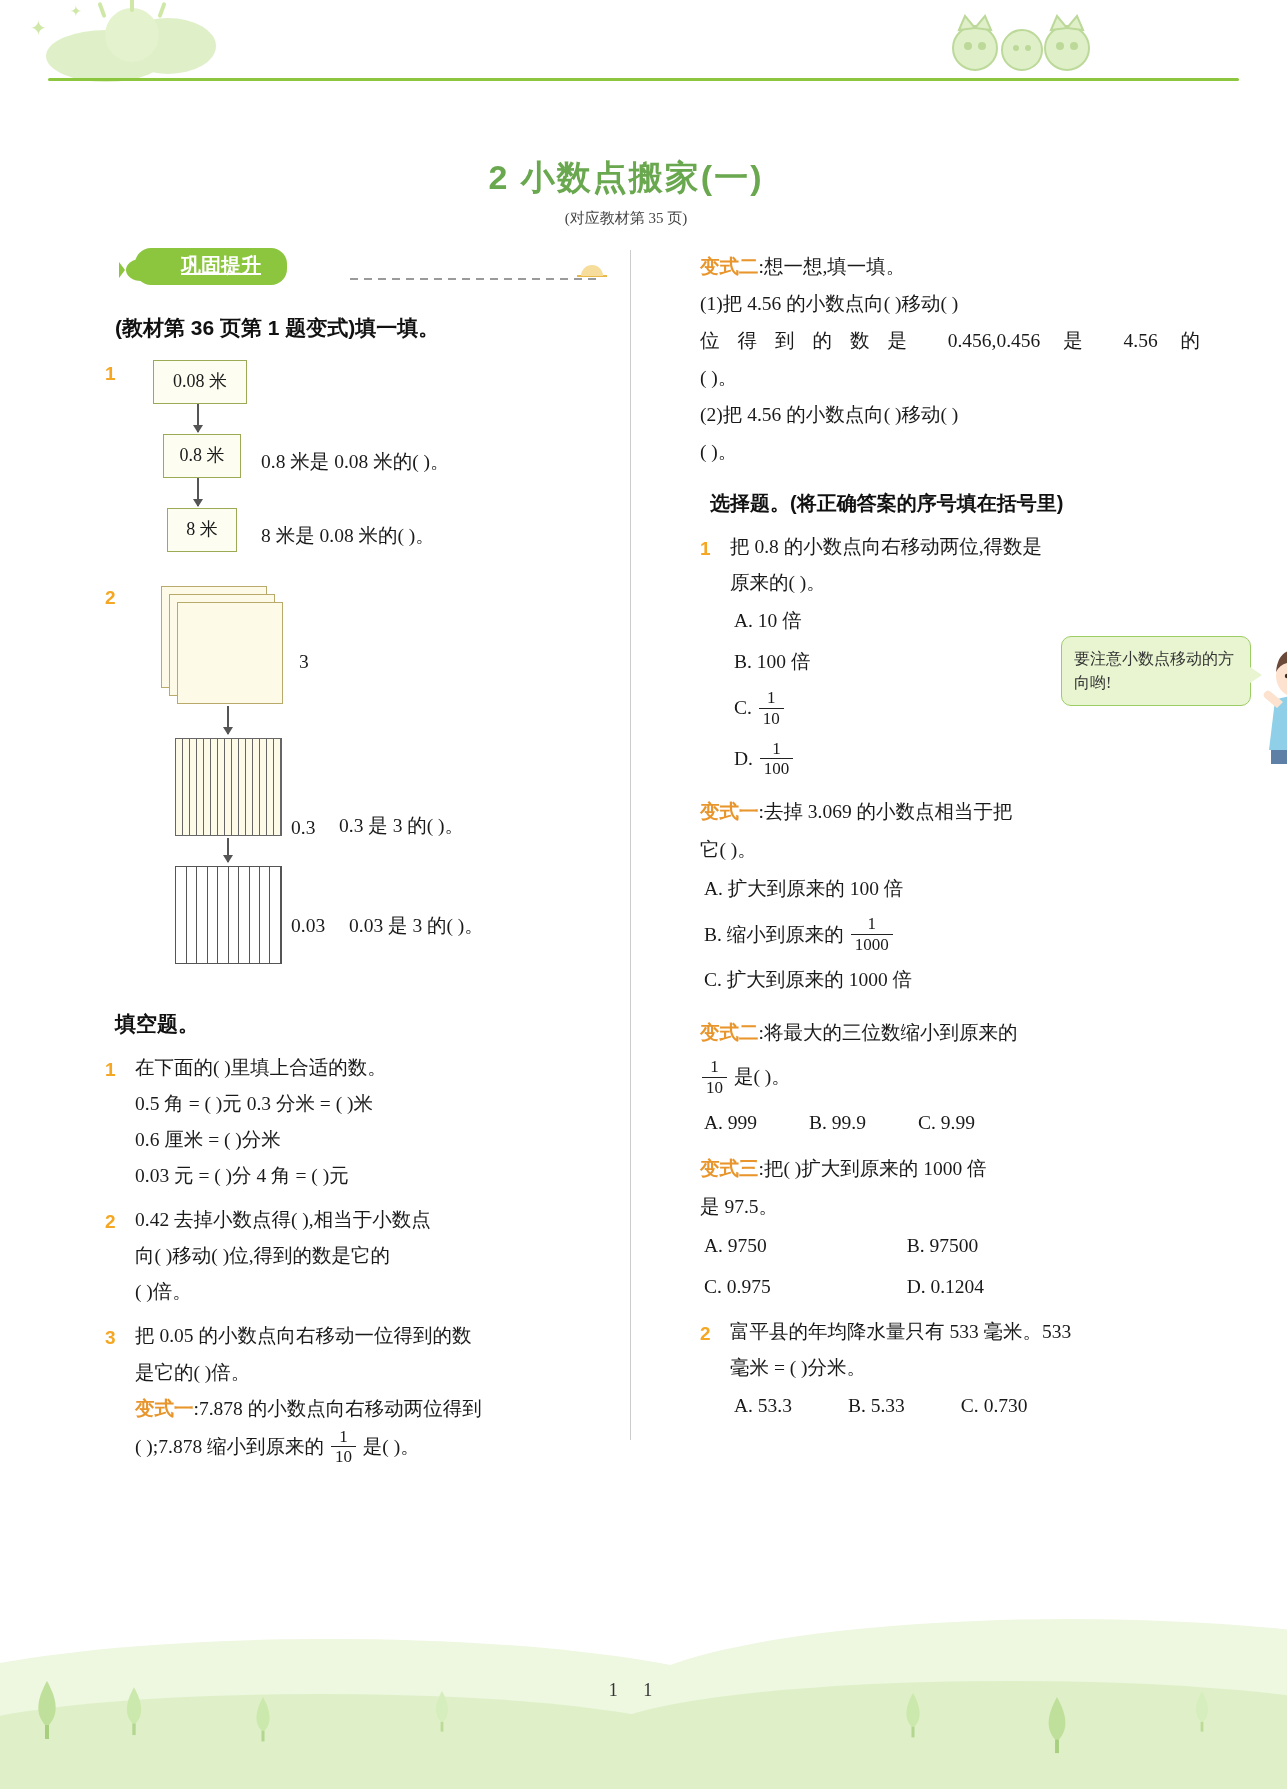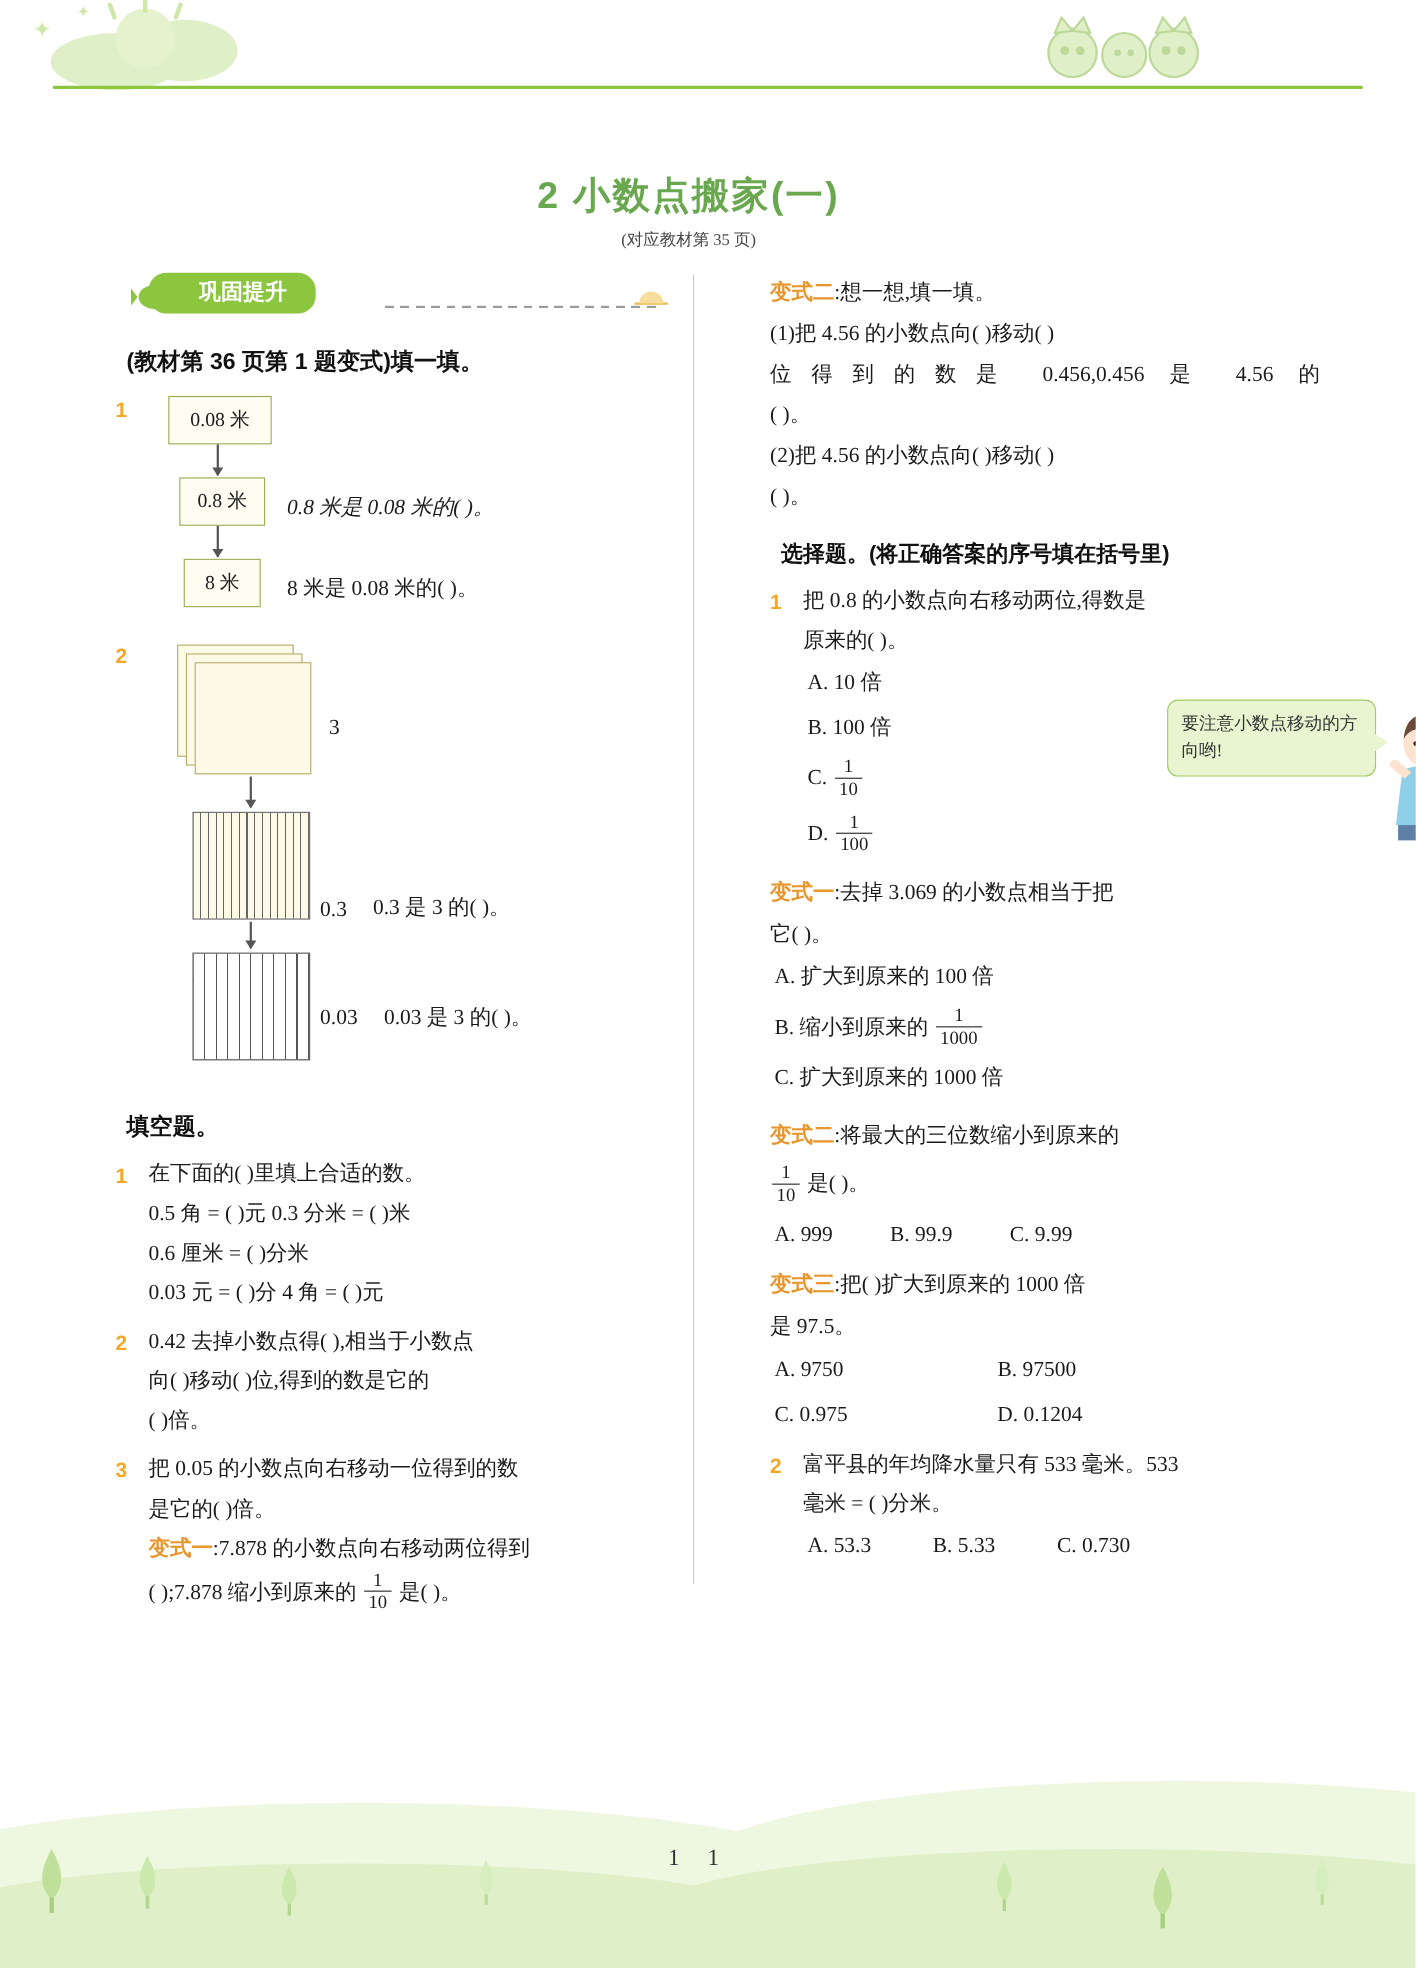--- a/index.html
+++ b/index.html
@@ -15,39 +15,39 @@
   .top-band{position:absolute;left:0;top:0;width:1287px;height:110px;}
   .top-rule{position:absolute;left:48px;top:78px;width:1191px;height:3px;background:#8cc63f;border-radius:2px;}
   .cloud{position:absolute;background:#dff0c8;border-radius:50%;}
   .sunburst{position:absolute;left:105px;top:8px;width:54px;height:54px;border-radius:50%;background:#e4f2cd;}
   .ray{position:absolute;background:#cfe8a8;border-radius:2px;}
   .star{position:absolute;color:#cfe8a8;font-size:20px;line-height:20px;}
   
   .bottom-band{position:absolute;left:0;bottom:0;width:1287px;height:235px;overflow:hidden;}
   .hill{position:absolute;border-radius:50% 50% 0 0;}
   .tree{position:absolute;}
-  .page-num{position:absolute;bottom:88px;width:1287px;text-align:center;font-size:21px;color:#333;letter-spacing:26px;}
+  .page-num{position:absolute;bottom:88px;width:1287px;text-align:center;font-size:18px;color:#333;letter-spacing:26px;}
   
   .title-wrap{position:absolute;top:155px;width:1252px;text-align:center;}
   .title{font-family:"Liberation Sans", sans-serif;font-weight:bold;font-size:34px;color:#6aa84f;letter-spacing:2px;}
   .subtitle{margin-top:8px;font-size:15px;color:#444;}
   
   .col{position:absolute;top:248px;width:500px;}
   .col-left{left:105px;}
   .col-right{left:700px;}
   .divider{position:absolute;left:630px;top:250px;width:1px;height:1190px;background:#cccccc;}
   
   .badge{
     display:inline-block;background:#8cc63f;color:#fff;
     font-family:"Liberation Sans", sans-serif;font-weight:bold;
     font-size:20px;border-radius:16px;padding:4px 26px 6px 26px;
     position:relative;
   }
   .gonggu{position:relative;height:46px;margin-bottom:12px;}
-  .gonggu .badge{position:absolute;left:30px;top:0;padding-left:46px;}
+  .gonggu .badge{position:absolute;left:30px;top:0;padding-left:46px;text-decoration:underline;}
   .fish{position:absolute;left:14px;top:6px;width:40px;height:30px;}
   .gonggu-line{position:absolute;left:245px;top:30px;width:250px;height:2px;
      background:repeating-linear-gradient(90deg,#9a9a9a 0 8px,transparent 8px 14px);}
   .sunsmall{position:absolute;left:470px;top:10px;width:34px;height:22px;}
   .sec-head{display:flex;align-items:flex-start;gap:10px;margin:20px 0 12px 0;}
   .sec-mark{flex:0 0 auto;margin-top:5px;}
   .sec-mark .bar{width:26px;height:5px;background:#8cc63f;border-radius:3px;margin-bottom:4px;}
   .sec-title{font-size:21px;font-weight:bold;font-family:"Liberation Sans", sans-serif;color:#111;}
   
   .q{display:flex;gap:12px;margin-bottom:8px;font-size:19.5px;line-height:1.85;}
@@ -145,21 +145,21 @@
     <span class="sec-title">(教材第 36 页第 1 题变式)填一填。</span>
   </div>
 
   <div class="q">
     <span class="qnum">1</span>
     <span class="qbody">
       <div class="diagram1">
         <div class="dbox" style="left:0;top:0;width:92px;height:42px;">0.08 米</div>
         <div class="arrow-v" style="left:44px;top:44px;height:28px;"></div>
         <div class="dbox" style="left:10px;top:74px;width:76px;height:42px;">0.8 米</div>
-        <div class="dtext" style="left:108px;top:84px;font-style:italic;">0.8 米是 0.08 米的(        )。</div>
+        <div class="dtext" style="left:108px;top:84px;">0.8 米是 0.08 米的(        )。</div>
         <div class="arrow-v" style="left:44px;top:118px;height:28px;"></div>
         <div class="dbox" style="left:14px;top:148px;width:68px;height:42px;">8 米</div>
         <div class="dtext" style="left:108px;top:158px;">8 米是 0.08 米的(        )。</div>
       </div>
     </span>
   </div>
 
   <div class="q">
     <span class="qnum">2</span>
     <span class="qbody">

